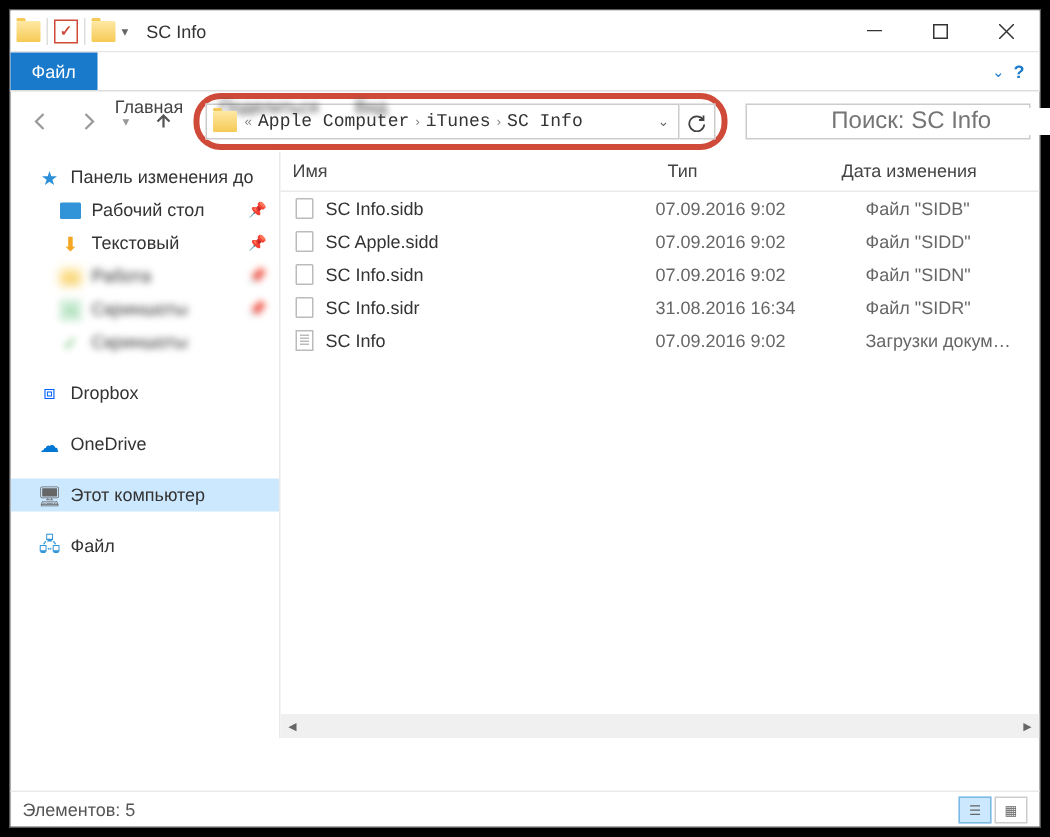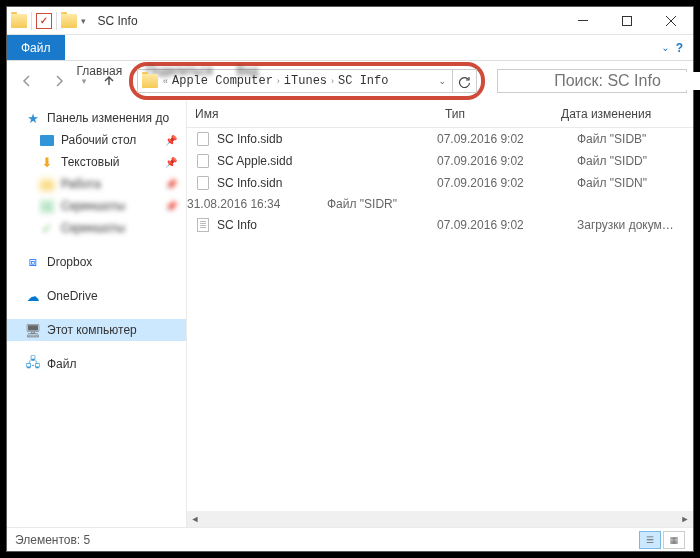--- a/index.html
+++ b/index.html
@@ -58,21 +58,21 @@
 .col-type { flex: 1; }
 .filelist { flex: 1; overflow: auto; }
 .row { display: flex; align-items: center; padding: 3px 0; cursor: pointer; justify-content: center; }
 .cell-name { flex: 0 0 250px; display: flex; align-items: center; gap: 6px; padding-left: 8px; color: #333; }
 .cell-date { flex: 0 0 140px; color: #666; }
 .cell-type { flex: 1; color: #666; }
 .file-ico { width: 16px; height: 16px; display: flex; align-items: center; justify-content: center; }
 .file-generic { width: 12px; height: 14px; background: #fff; border: 1px solid #bbb; border-radius: 1px; position: relative; }
 .file-text { width: 12px; height: 14px; background: #fff; border: 1px solid #bbb; position: relative; }
 .file-text::after { content: ''; position: absolute; left: 2px; top: 2px; right: 2px; height: 1px; background: #bbb; box-shadow: 0 2px 0 #bbb, 0 4px 0 #bbb, 0 6px 0 #bbb; }
-.statusbar { height: 24px; border-top: 1px solid #eaeaea; display: flex; align-items: center; padding: 0 8px; color: #555; }
+.statusbar { height: 24px; border-top: 1px solid #eaeaea; display: flex; align-items: center; padding: 0 8px; color: #555; margin-top: 35px; }
 .view-icons { margin-left: auto; display: flex; gap: 2px; }
 .view-btn { width: 22px; height: 18px; border: 1px solid #ccc; display: flex; align-items: center; justify-content: center; cursor: pointer; font-size: 9px; color: #666; }
 .view-btn.active { background: #cce8ff; border-color: #7ab8e6; }
 .hscroll { height: 16px; background: #f0f0f0; display: flex; align-items: center; }
 .hscroll-btn { width: 16px; height: 16px; display: flex; align-items: center; justify-content: center; color: #666; font-size: 9px; }
 .hscroll-track { flex: 1; }
 </style>
 </head>
 <body>
 
@@ -258,20 +258,26 @@
             <div class="cell-name">
               <span class="file-ico">
                 <span class="file-generic"></span>
               </span>
               <span>SC Info.sidn</span>
             </div>
             <div class="cell-date">07.09.2016 9:02</div>
             <div class="cell-type">Файл "SIDN"</div>
           </div>
           <div class="row">
+            <div class="cell-name">
+              <span class="file-ico">
+                <span class="file-generic"></span>
+              </span>
+              <span>SC Info.sidr</span>
+            </div>
             <div class="cell-date">31.08.2016 16:34</div>
             <div class="cell-type">Файл "SIDR"</div>
           </div>
           <div class="row">
             <div class="cell-name">
               <span class="file-ico">
                 <span class="file-text"></span>
               </span>
               <span>SC Info</span>
             </div>

